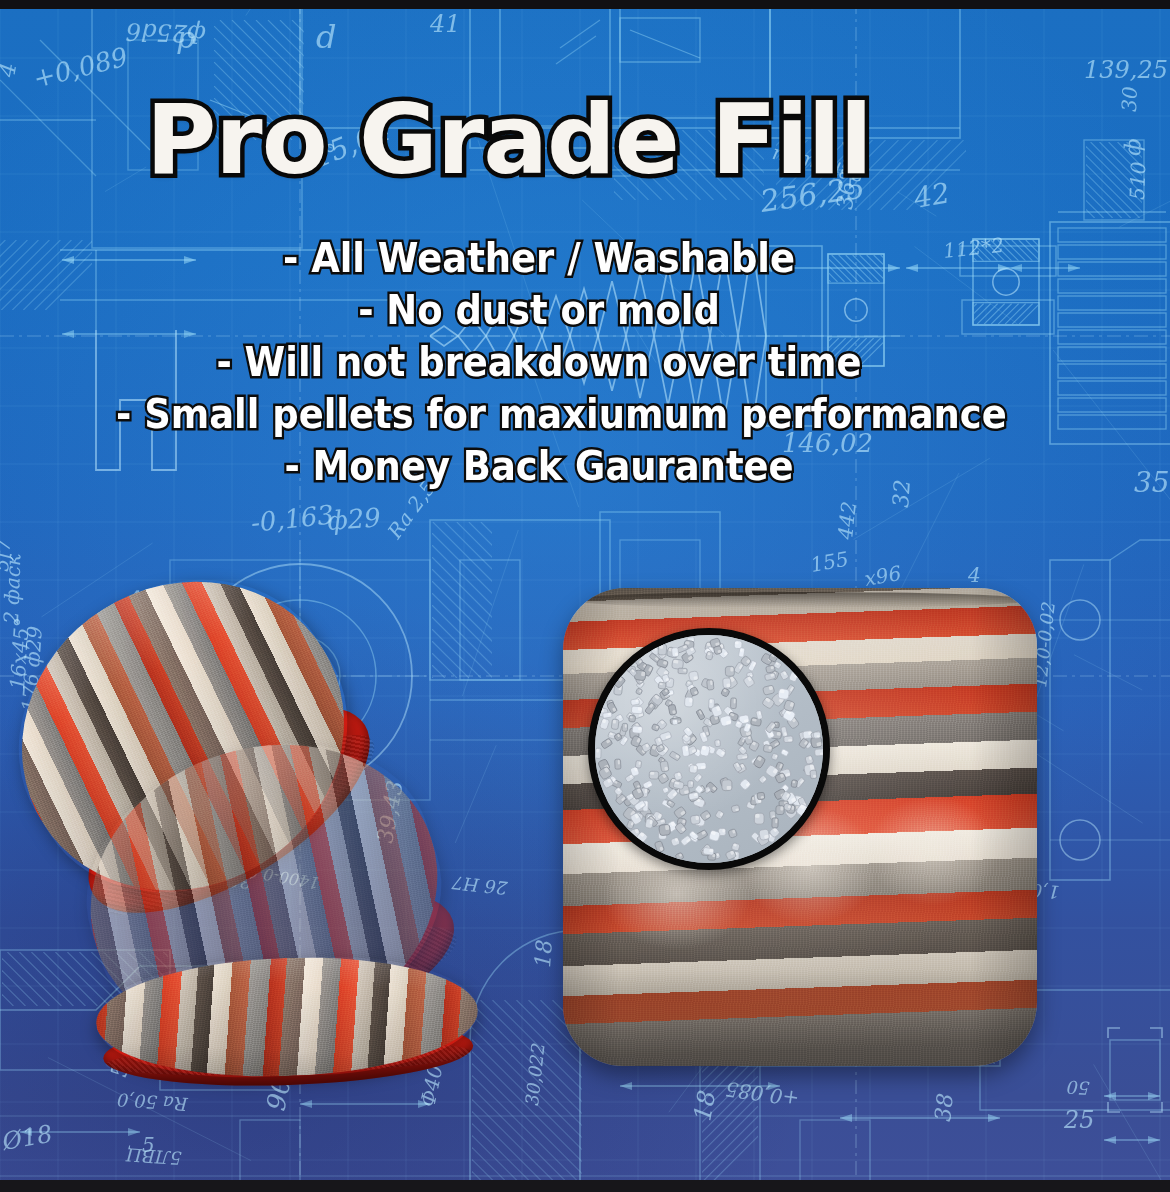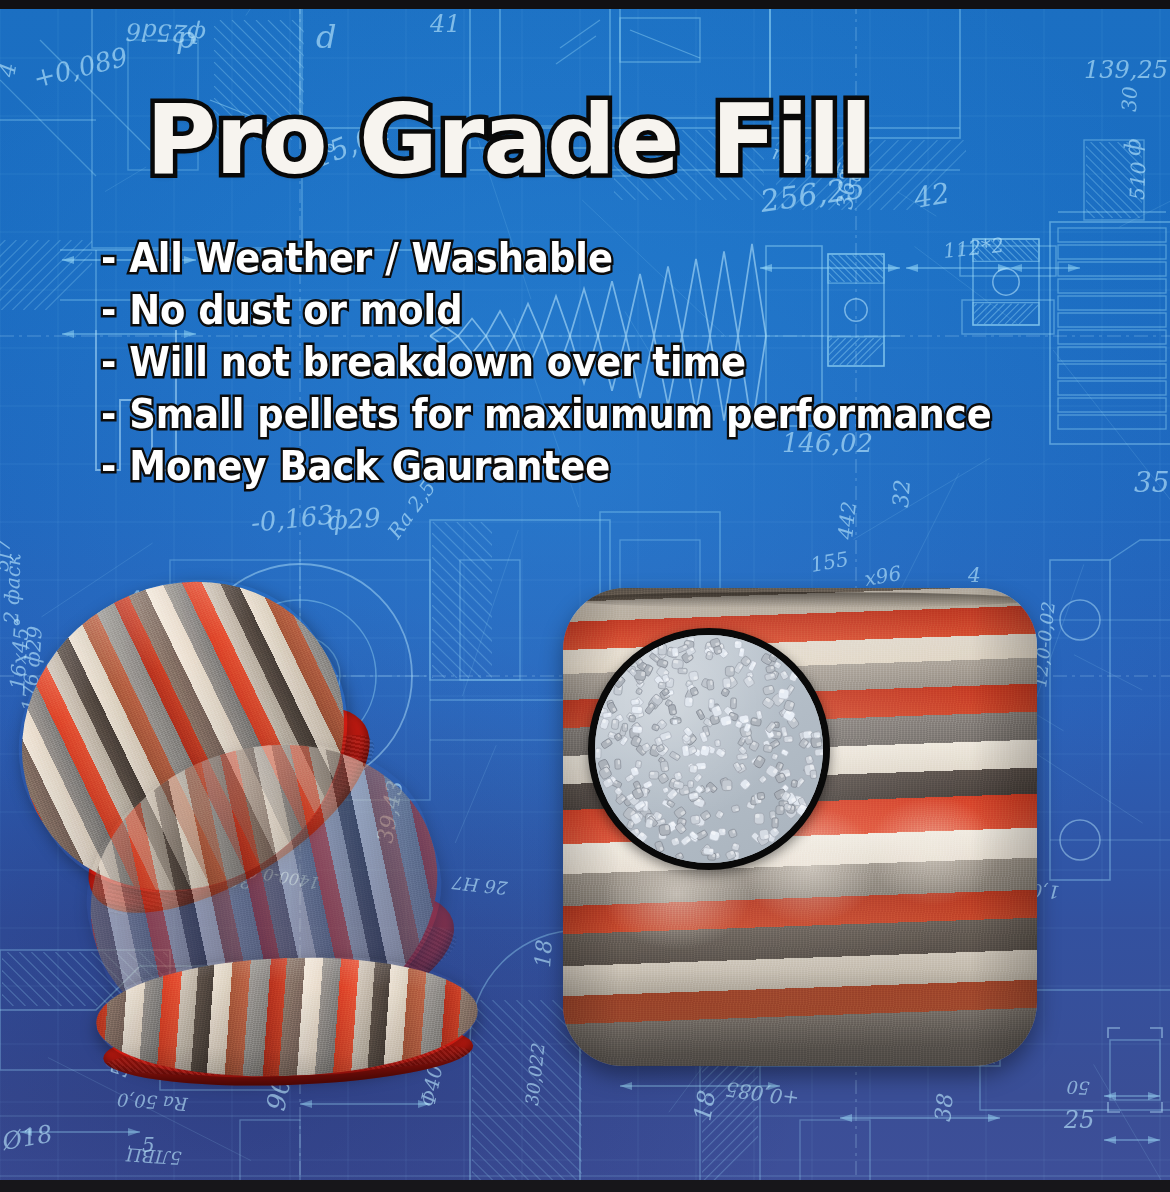--- a/index.html
+++ b/index.html
@@ -48,23 +48,24 @@
     letter-spacing:-1px;
     color:#f7f4ef;
     white-space:nowrap;
     -webkit-text-stroke:9px #0a0a0a;
     paint-order:stroke fill;
     text-shadow:0 3px 4px rgba(0,0,0,.35);
   }
 
   
   .bullets{
-    position:absolute;left:101px;top:232px;
+    position:absolute;left:116px;top:232px;
     z-index:30;
     width:940px;
+    text-align:center;
   }
   .bullet{
     font-family:"DejaVu Sans", sans-serif;
     font-weight:700;
     font-size:41px;
     line-height:52px;
     color:#ffffff;
     white-space:nowrap;
     -webkit-text-stroke:5px #0c0c0c;
     paint-order:stroke fill;

